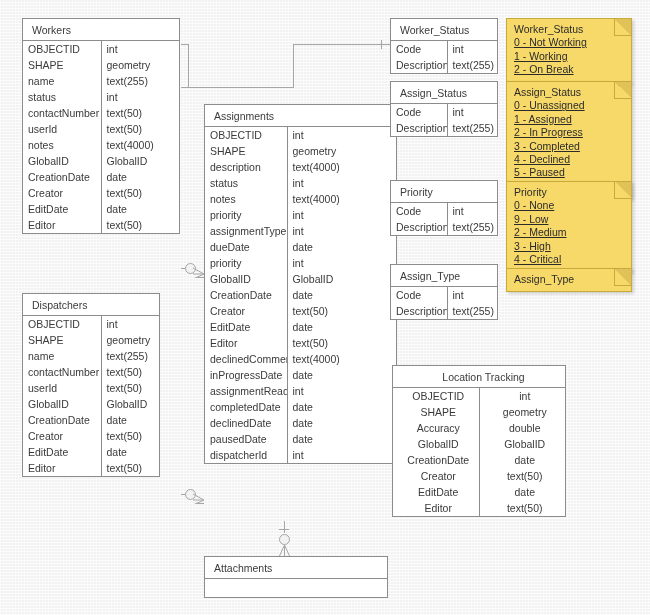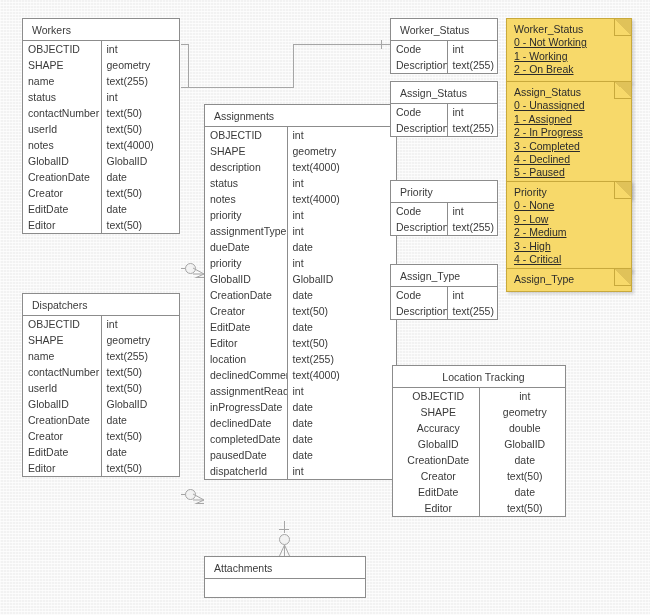--- a/index.html
+++ b/index.html
@@ -189,21 +189,21 @@
             <td>date</td>
           </tr>
       <tr>
             <td class="fname">Editor</td>
             <td>text(50)</td>
           </tr>
     </tbody>
       </table>
   </div>
 
-  <div class="entity" style="left:22px;top:293px;width:158px;">
+  <div class="entity" style="left:22px;top:293px;width:138px;">
     <div class="title">Dispatchers</div>
     <table>
         <tbody>
       <tr>
             <td class="fname" style="width:78px">OBJECTID</td>
             <td>int</td>
           </tr>
       <tr>
             <td class="fname">SHAPE</td>
             <td>geometry</td>
@@ -298,41 +298,37 @@
           </tr>
       <tr>
             <td class="fname">EditDate</td>
             <td>date</td>
           </tr>
       <tr>
             <td class="fname">Editor</td>
             <td>text(50)</td>
           </tr>
       <tr>
-            <td class="fname">location</td>
-            <td>text(255)</td>
-          </tr>
-      <tr>
             <td class="fname">declinedComment</td>
             <td>text(4000)</td>
           </tr>
       <tr>
+            <td class="fname">inProgressDate</td>
+            <td>date</td>
+          </tr>
+      <tr>
             <td class="fname">assignmentRead</td>
             <td>int</td>
           </tr>
       <tr>
-            <td class="fname">inProgressDate</td>
+            <td class="fname">completedDate</td>
             <td>date</td>
           </tr>
       <tr>
             <td class="fname">declinedDate</td>
-            <td>date</td>
-          </tr>
-      <tr>
-            <td class="fname">completedDate</td>
             <td>date</td>
           </tr>
       <tr>
             <td class="fname">pausedDate</td>
             <td>date</td>
           </tr>
       <tr>
             <td class="fname">dispatcherId</td>
             <td>int</td>
           </tr>
@@ -437,21 +433,21 @@
             <td>date</td>
           </tr>
       <tr>
             <td class="fname">Editor</td>
             <td>text(50)</td>
           </tr>
     </tbody>
       </table>
   </div>
 
-  <div class="entity" style="left:204px;top:556px;width:162px;">
+  <div class="entity" style="left:204px;top:556px;width:184px;">
     <div class="title">Attachments</div>
     <div class="emptybody"></div>
   </div>
 
   <div class="note" style="left:506px;top:18px;width:126px;">
     <div class="fold"></div>
     <div class="nt">Worker_Status</div>
     <div class="nl">0 - Not Working</div>
     <div class="nl">1 - Working</div>
     <div class="nl">2 - On Break</div>

